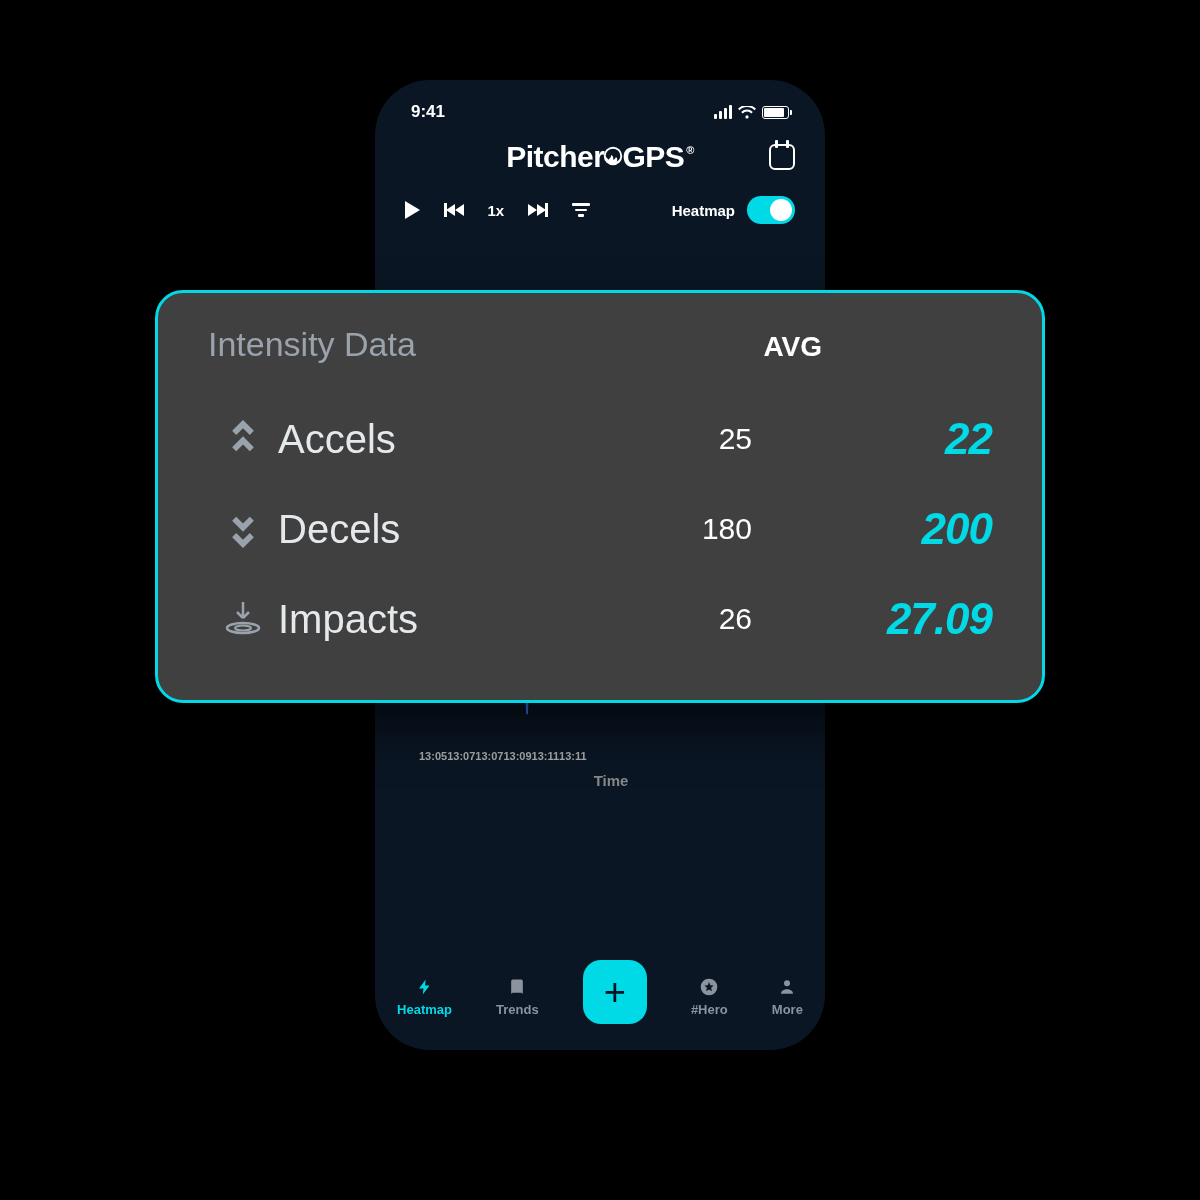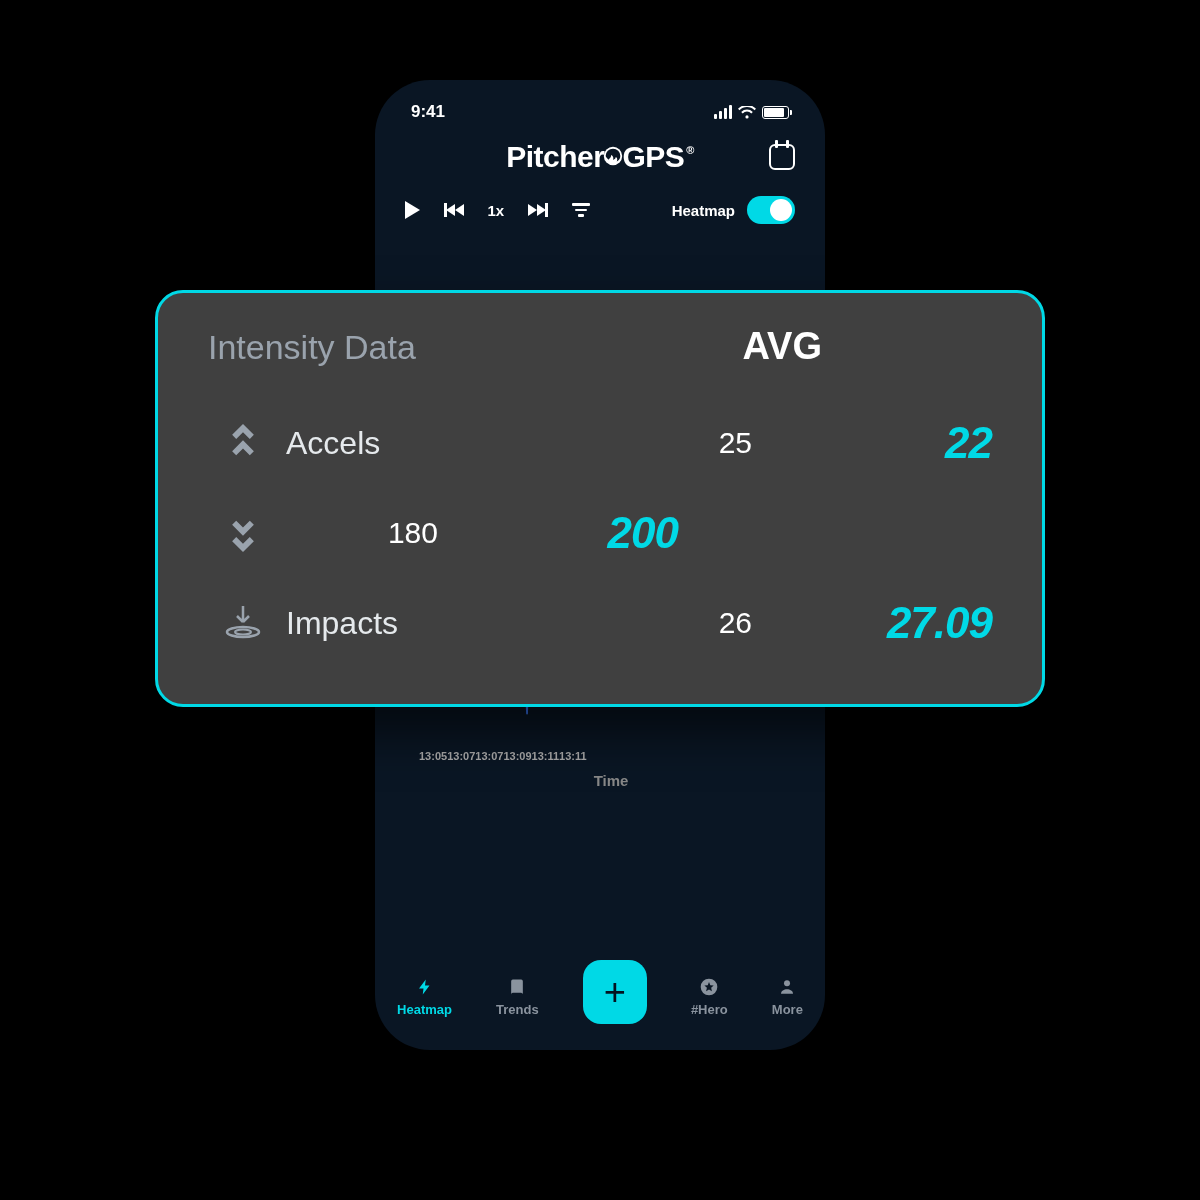--- a/index.html
+++ b/index.html
@@ -102,24 +102,24 @@
   width:890px;
   background:#404040;
   border:3px solid #00d9e6;
   border-radius:28px;
   box-shadow: 0 25px 50px rgba(0,0,0,.6);
   padding:32px 50px 36px 50px;
   color:#fff;
 }
 .card-head { display:flex; align-items:baseline; margin-bottom:30px; }
 .card-title { font-size:34px; color:#9aa3ad; font-weight:500; flex:1; }
-.card-avg { font-size:38px; font-weight:700; color:#fff; margin-right:170px;}
+.card-avg { font-size:28px; font-weight:700; color:#fff; margin-right:170px;}
 .row { display:flex; align-items:center; padding:20px 0; }
 .row-ico { width:70px; color:#9aa3ad; display:flex; justify-content:center;}
-.row-label { font-size:32px; font-weight:500; color:#e5e9ec; flex:1;margin-left:8px;}
+.row-label { font-size:40px; font-weight:500; color:#e5e9ec; flex:1;}
 .row-avg { font-size:30px; text-align:right; width:160px; color:#fff; margin-right: 30px;}
 .row-val { font-size:44px; font-weight:900; color:#00d9e6; font-style:italic; width:210px; text-align:right; letter-spacing:-1px;}
 
 </style>
 </head>
 <body>
 
 <div class="phone">
 
   <div class="status-bar">
@@ -267,20 +267,21 @@
     <div class="row-val">22</div>
   </div>
 
   <div class="row">
     <div class="row-ico">
       <svg width="34" height="38" viewBox="0 0 24 28">
           <path fill="currentColor" d="M12 28l8-8-3-3-5 5-5-5-3 3z"></path>
           <path fill="currentColor" d="M12 16l8-8-3-3-5 5-5-5-3 3z"></path>
         </svg>
     </div>
+    <div class="row-label">Decels</div>
     <div class="row-avg">180</div>
     <div class="row-val">200</div>
   </div>
 
   <div class="row">
     <div class="row-ico">
       <svg width="40" height="38" viewBox="0 0 40 38">
           <path stroke="currentColor" stroke-width="2.5" fill="none" d="M20 2v16m0 0l-6-6m6 6l6-6"></path>
           <ellipse cx="20" cy="28" rx="16" ry="5" fill="none" stroke="currentColor" stroke-width="2.5"></ellipse>
           <ellipse cx="20" cy="28" rx="8" ry="2.5" fill="none" stroke="currentColor" stroke-width="2"></ellipse>

